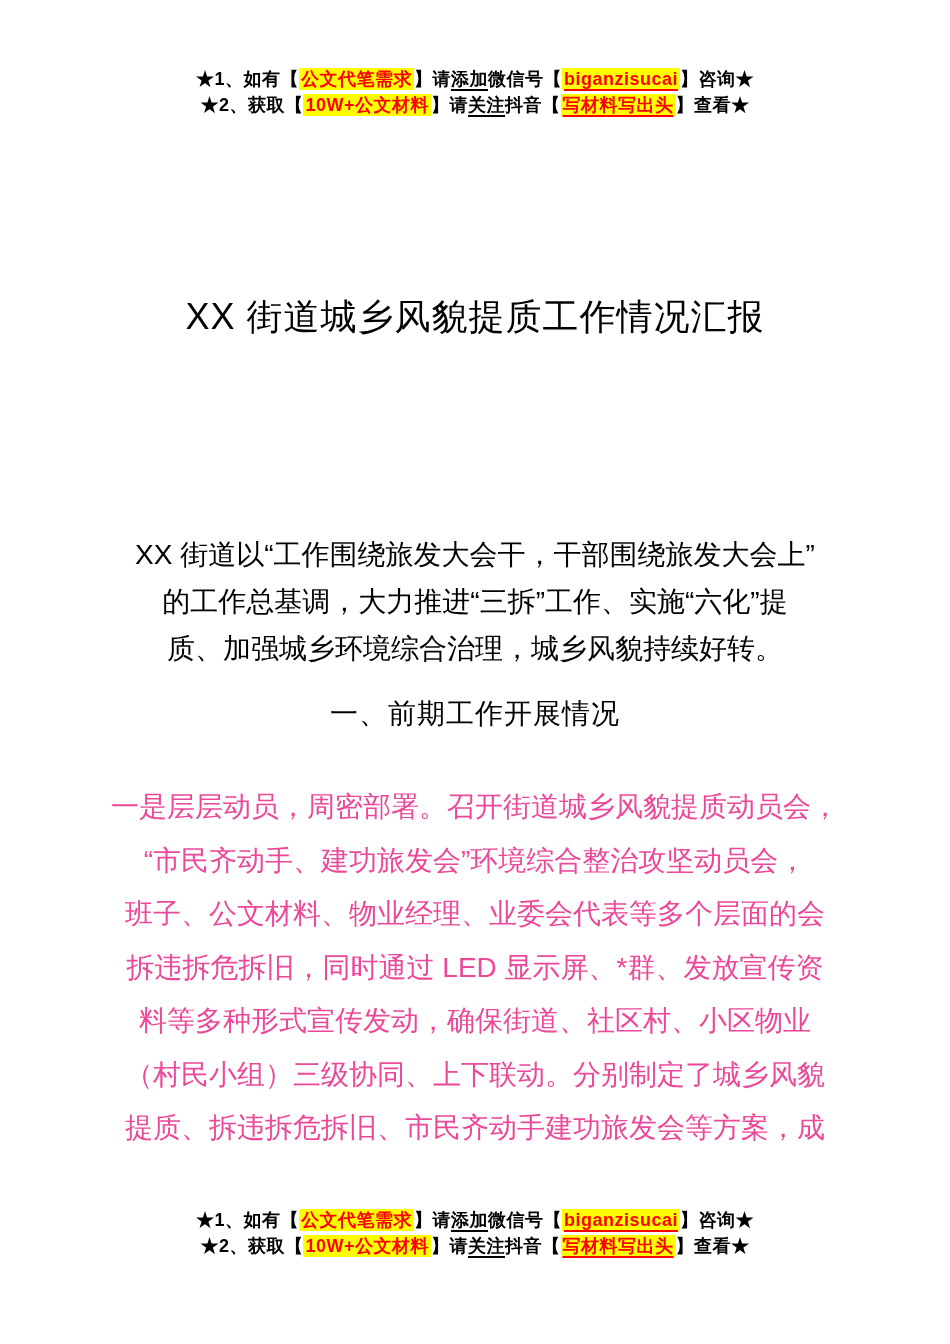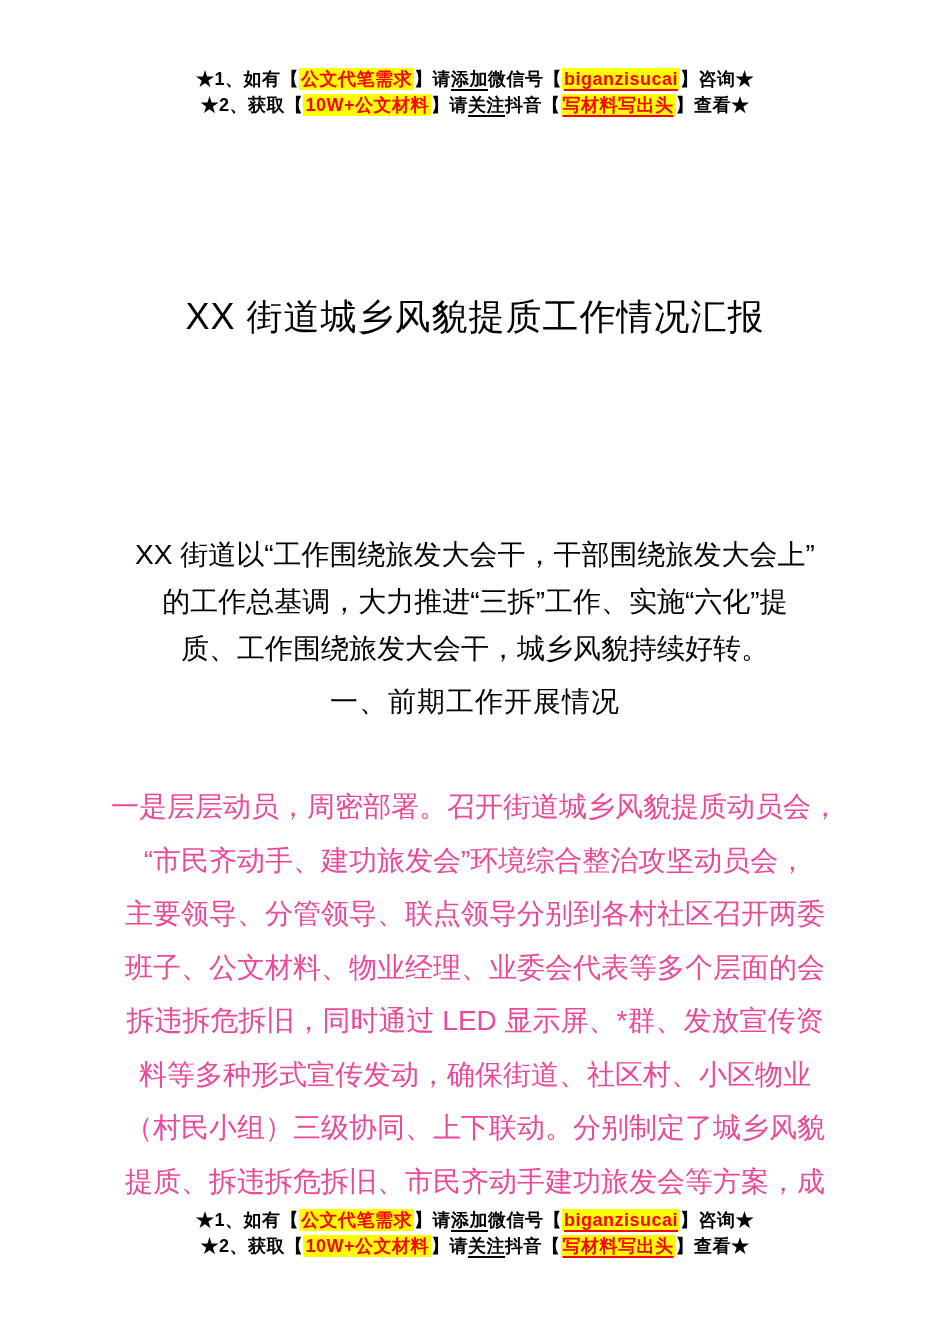--- a/index.html
+++ b/index.html
@@ -69,21 +69,21 @@
     line-height: 47px;
     color: #000000;
     margin-top: 44px;
   }
   
   .section-heading {
     position: absolute;
     left: 0;
     right: 0;
     top: 674px;
-    margin: 4px;
+    margin: 16px;
     text-align: center;
     font-size: 28px;
     font-weight: 500;
     line-height: 47px;
     letter-spacing: 1px;
     color: #000000;
   }
   
   .body-para {
     position: absolute;
@@ -106,29 +106,28 @@
   <header class="promo top">
     <div class="promo-line"><span class="seg plain">★1、如有【</span><span class="seg hl">公文代笔需求</span><span class="seg plain">】请</span><span class="seg u">添加</span><span class="seg plain">微信号【</span><span class="seg hl u">biganzisucai</span><span class="seg plain">】咨询★</span></div>
     <div class="promo-line"><span class="seg plain">★2、获取【</span><span class="seg hl">10W+公文材料</span><span class="seg plain">】请</span><span class="seg u">关注</span><span class="seg plain">抖音【</span><span class="seg hl u">写材料写出头</span><span class="seg plain">】查看★</span></div>
   </header>
 
   <h1 class="doc-title">XX 街道城乡风貌提质工作情况汇报</h1>
 
   <section class="intro">
     <div class="line">XX 街道以“工作围绕旅发大会干，干部围绕旅发大会上”</div>
     <div class="line">的工作总基调，大力推进“三拆”工作、实施“六化”提</div>
-    <div class="line">质、工作围绕旅发大会干，城乡风貌持续好转。</div>
+    <div class="line">质、加强城乡环境综合治理，城乡风貌持续好转。</div>
   </section>
 
   <h2 class="section-heading">一、前期工作开展情况</h2>
 
   <section class="body-para">
     <div class="line">一是层层动员，周密部署。召开街道城乡风貌提质动员会，</div>
     <div class="line">“市民齐动手、建功旅发会”环境综合整治攻坚动员会，</div>
-    <div class="line">主要领导、分管领导、联点领导分别到各村社区召开两委</div>
     <div class="line">班子、公文材料、物业经理、业委会代表等多个层面的会</div>
     <div class="line">拆违拆危拆旧，同时通过 LED 显示屏、*群、发放宣传资</div>
     <div class="line">料等多种形式宣传发动，确保街道、社区村、小区物业</div>
     <div class="line">（村民小组）三级协同、上下联动。分别制定了城乡风貌</div>
     <div class="line">提质、拆违拆危拆旧、市民齐动手建功旅发会等方案，成</div>
   </section>
 
   <footer class="promo bottom">
     <div class="promo-line"><span class="seg plain">★1、如有【</span><span class="seg hl">公文代笔需求</span><span class="seg plain">】请</span><span class="seg u">添加</span><span class="seg plain">微信号【</span><span class="seg hl u">biganzisucai</span><span class="seg plain">】咨询★</span></div>
     <div class="promo-line"><span class="seg plain">★2、获取【</span><span class="seg hl">10W+公文材料</span><span class="seg plain">】请</span><span class="seg u">关注</span><span class="seg plain">抖音【</span><span class="seg hl u">写材料写出头</span><span class="seg plain">】查看★</span></div>

